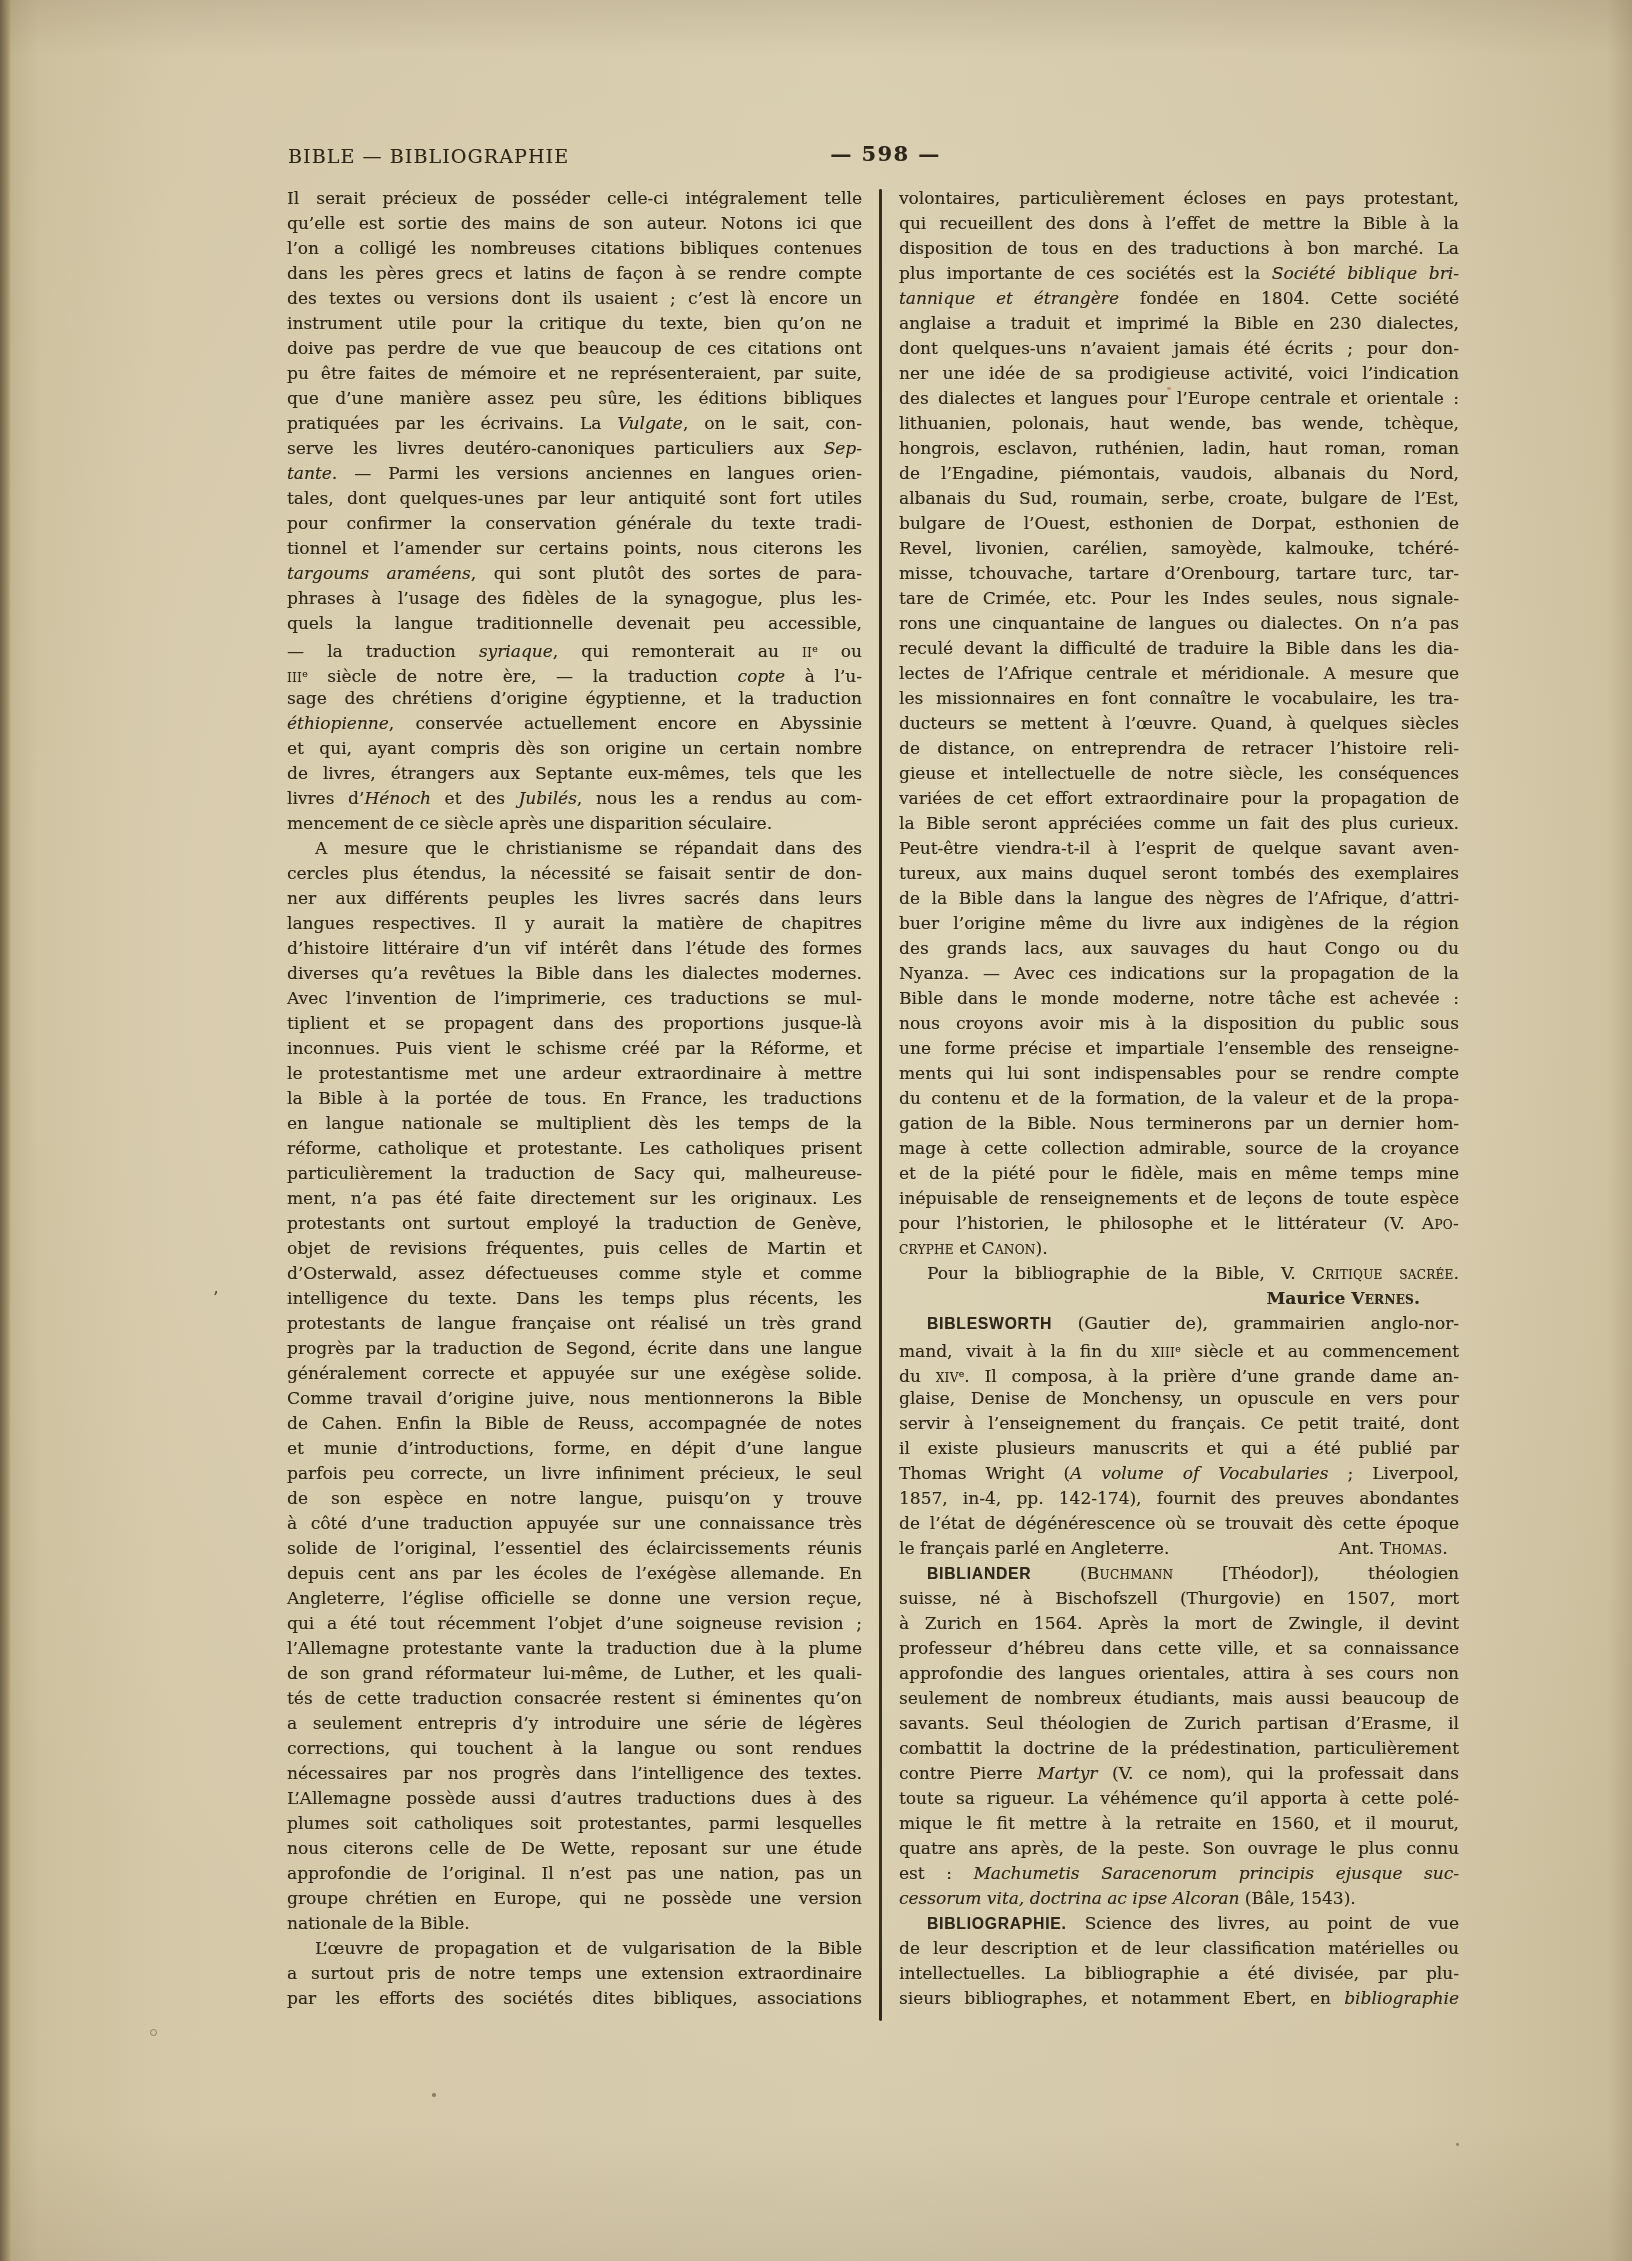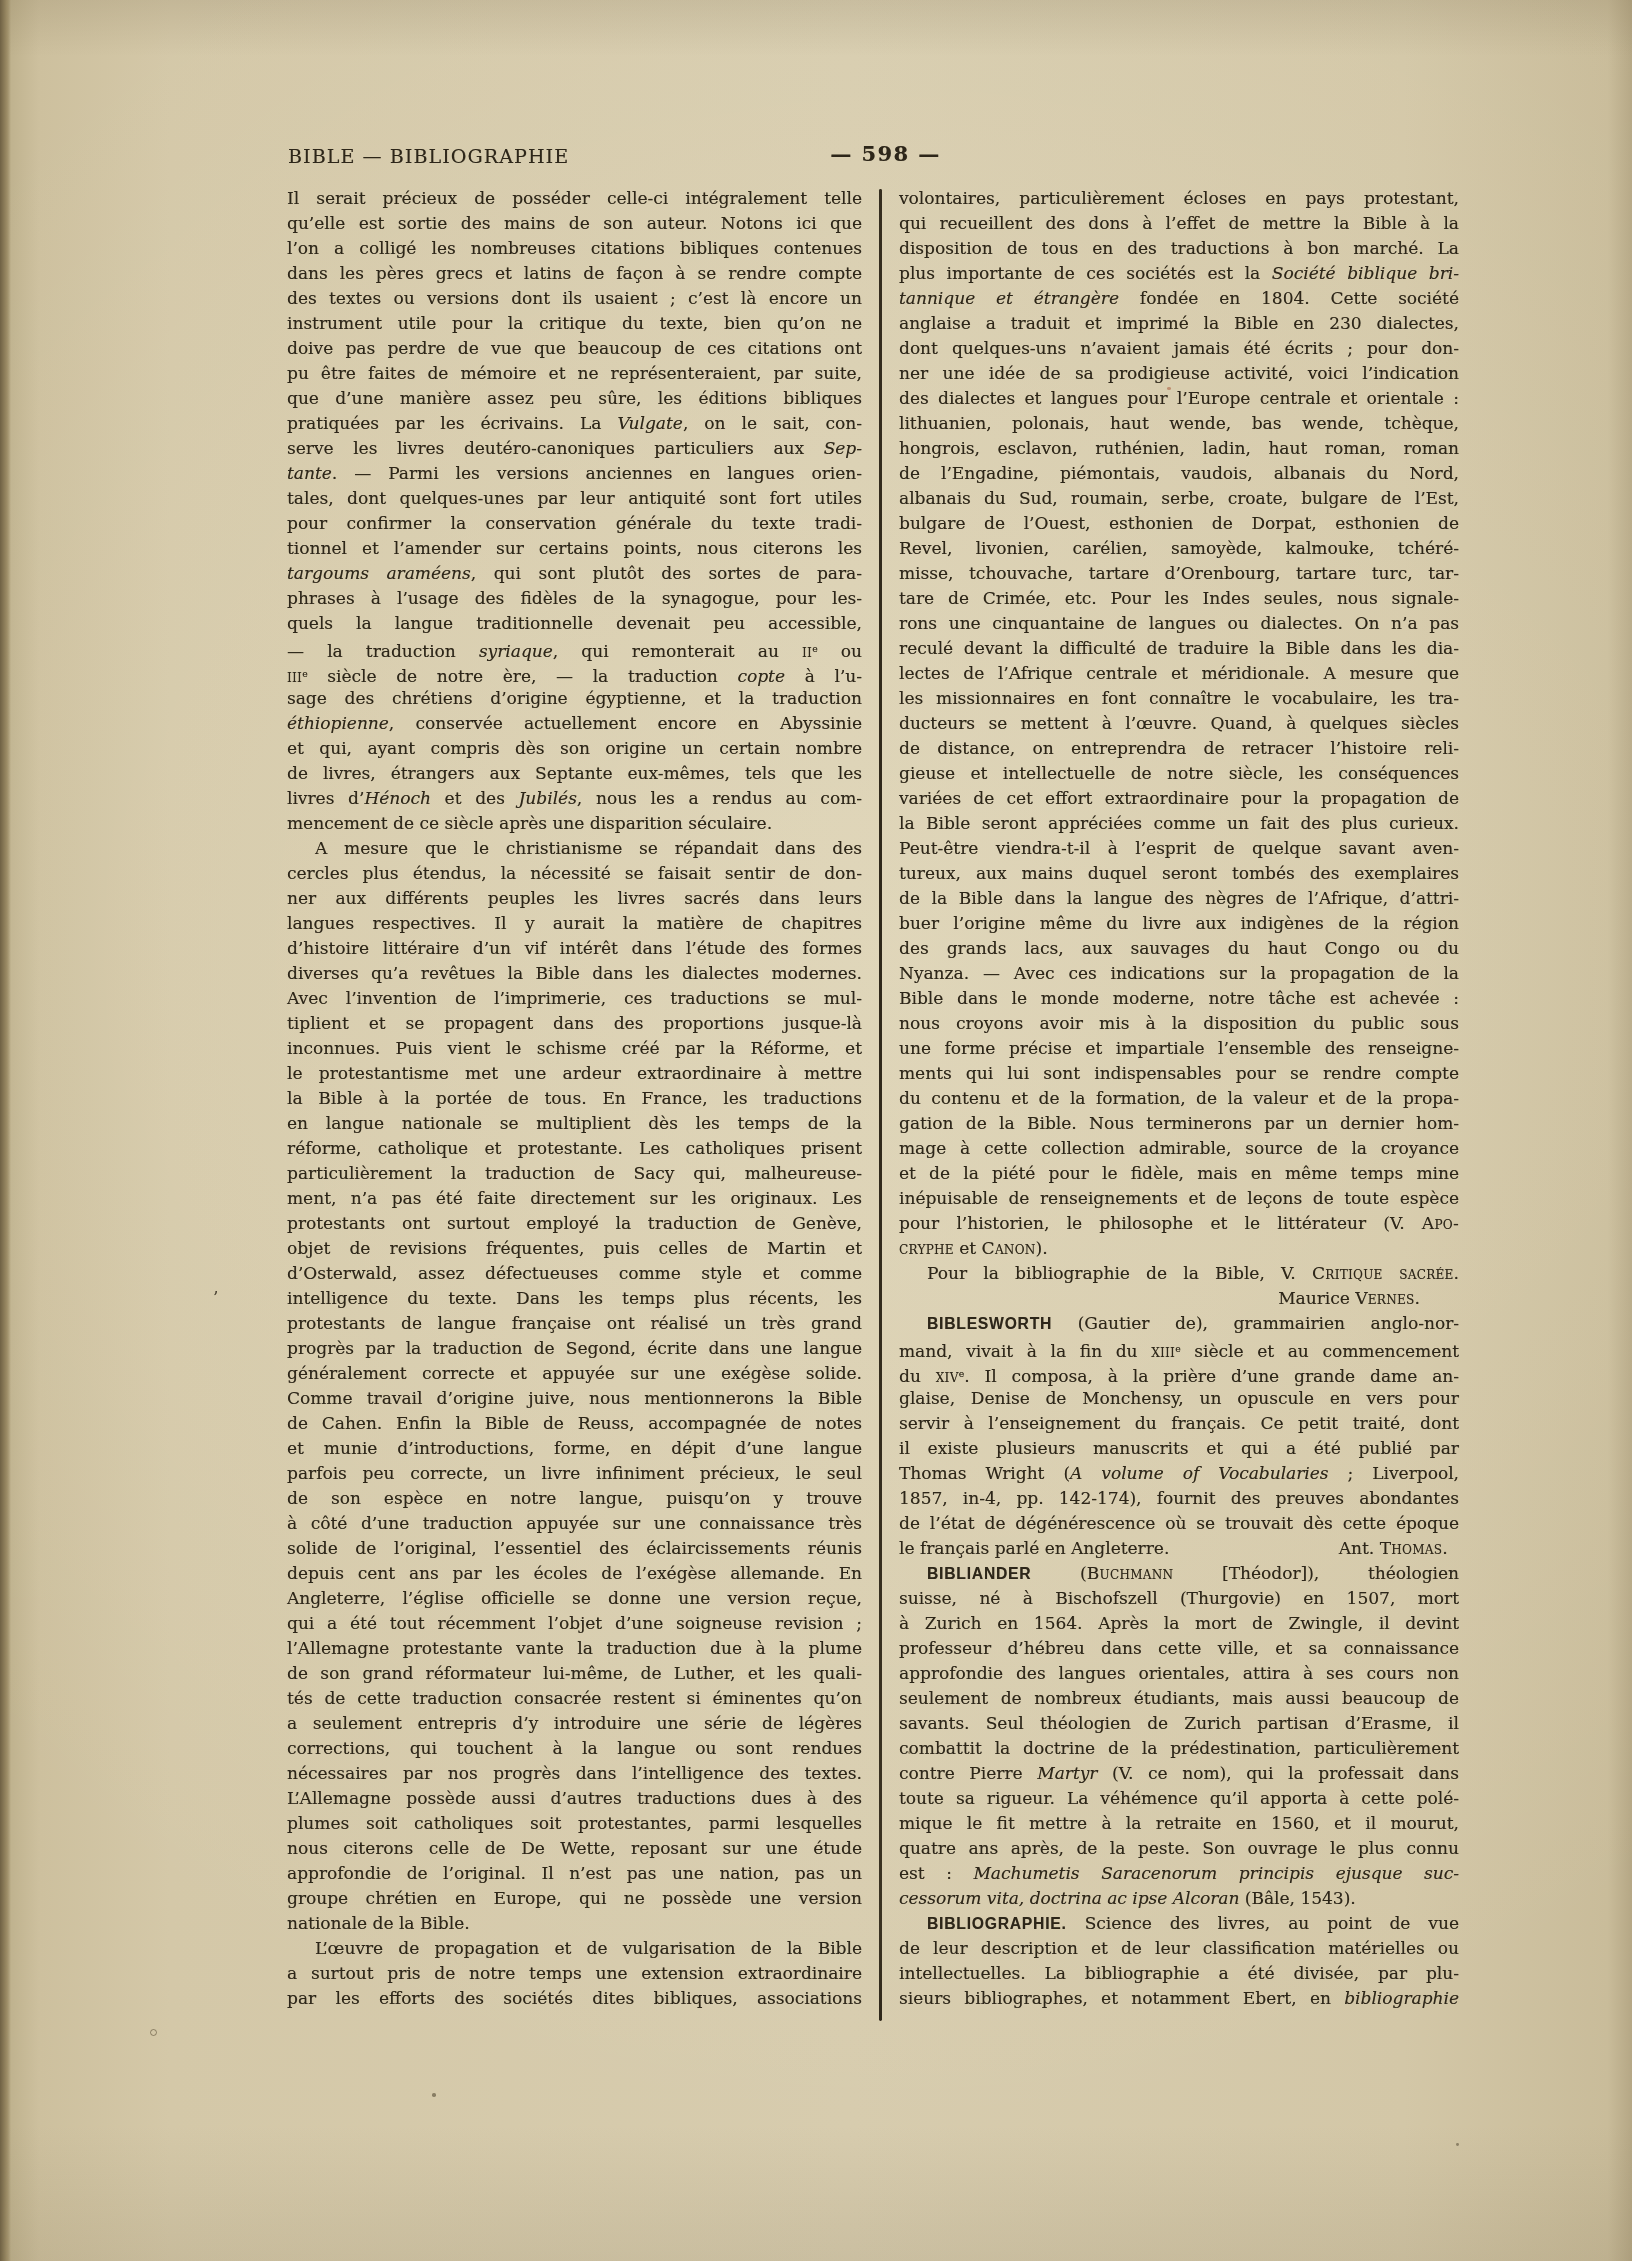--- a/index.html
+++ b/index.html
@@ -38,21 +38,21 @@
     text-shadow:0.2px 0.2px 0.4px rgba(45,38,25,0.42);
   }
   .col-left{left:287px;width:575px;}
   .col-right{left:899px;width:560px;}
   .line{
     height:25px;line-height:25px;
     white-space:nowrap;overflow:visible;
     text-align:justify;text-align-last:justify;
   }
   .line.nojust{text-align:left;text-align-last:left;}
-  .line.right{text-align:right;text-align-last:right;padding-right:39px;}
+  .line.right{text-align:right;text-align-last:right;padding-right:39px;font-weight:bold;}
   .line.indent{padding-left:28px;}
   .line.split{display:flex;justify-content:space-between;padding-right:11.3px;
     text-align:left;text-align-last:left;}
   .line i{font-style:italic;}
   .line b{font-family:Liberation Sans, sans-serif;font-weight:700;font-size:0.92em;letter-spacing:0.8px;}
   .sc{font-variant:small-caps;letter-spacing:0.3px;text-align:right;}
   .line sup{font-size:0.55em;vertical-align:0.5em;}
   .speck{position:absolute;border-radius:50%;pointer-events:none;}
   .margin-mark{position:absolute;font-size:17px;opacity:0.85;}
 </style>
@@ -80,21 +80,21 @@
       <div class="line">doive pas perdre de vue que beaucoup de ces citations ont</div>
       <div class="line">pu être faites de mémoire et ne représenteraient, par suite,</div>
       <div class="line">que d’une manière assez peu sûre, les éditions bibliques</div>
       <div class="line">pratiquées par les écrivains. La <i>Vulgate</i>, on le sait, con-</div>
       <div class="line">serve les livres deutéro-canoniques particuliers aux <i>Sep-</i></div>
       <div class="line"><i>tante</i>. — Parmi les versions anciennes en langues orien-</div>
       <div class="line">tales, dont quelques-unes par leur antiquité sont fort utiles</div>
       <div class="line">pour confirmer la conservation générale du texte tradi-</div>
       <div class="line">tionnel et l’amender sur certains points, nous citerons les</div>
       <div class="line"><i>targoums araméens</i>, qui sont plutôt des sortes de para-</div>
-      <div class="line">phrases à l’usage des fidèles de la synagogue, pour les-</div>
+      <div class="line">phrases à l’usage des fidèles de la synagogue, plus les-</div>
       <div class="line">quels la langue traditionnelle devenait peu accessible,</div>
       <div class="line">— la traduction <i>syriaque</i>, qui remonterait au <span class="sc">ii</span><sup>e</sup> ou</div>
       <div class="line"><span class="sc">iii</span><sup>e</sup> siècle de notre ère, — la traduction <i>copte</i> à l’u-</div>
       <div class="line">sage des chrétiens d’origine égyptienne, et la traduction</div>
       <div class="line"><i>éthiopienne</i>, conservée actuellement encore en Abyssinie</div>
       <div class="line">et qui, ayant compris dès son origine un certain nombre</div>
       <div class="line">de livres, étrangers aux Septante eux-mêmes, tels que les</div>
       <div class="line">livres d’<i>Hénoch</i> et des <i>Jubilés</i>, nous les a rendus au com-</div>
       <div class="line nojust">mencement de ce siècle après une disparition séculaire.</div>
       <div class="line indent">A mesure que le christianisme se répandait dans des</div>

